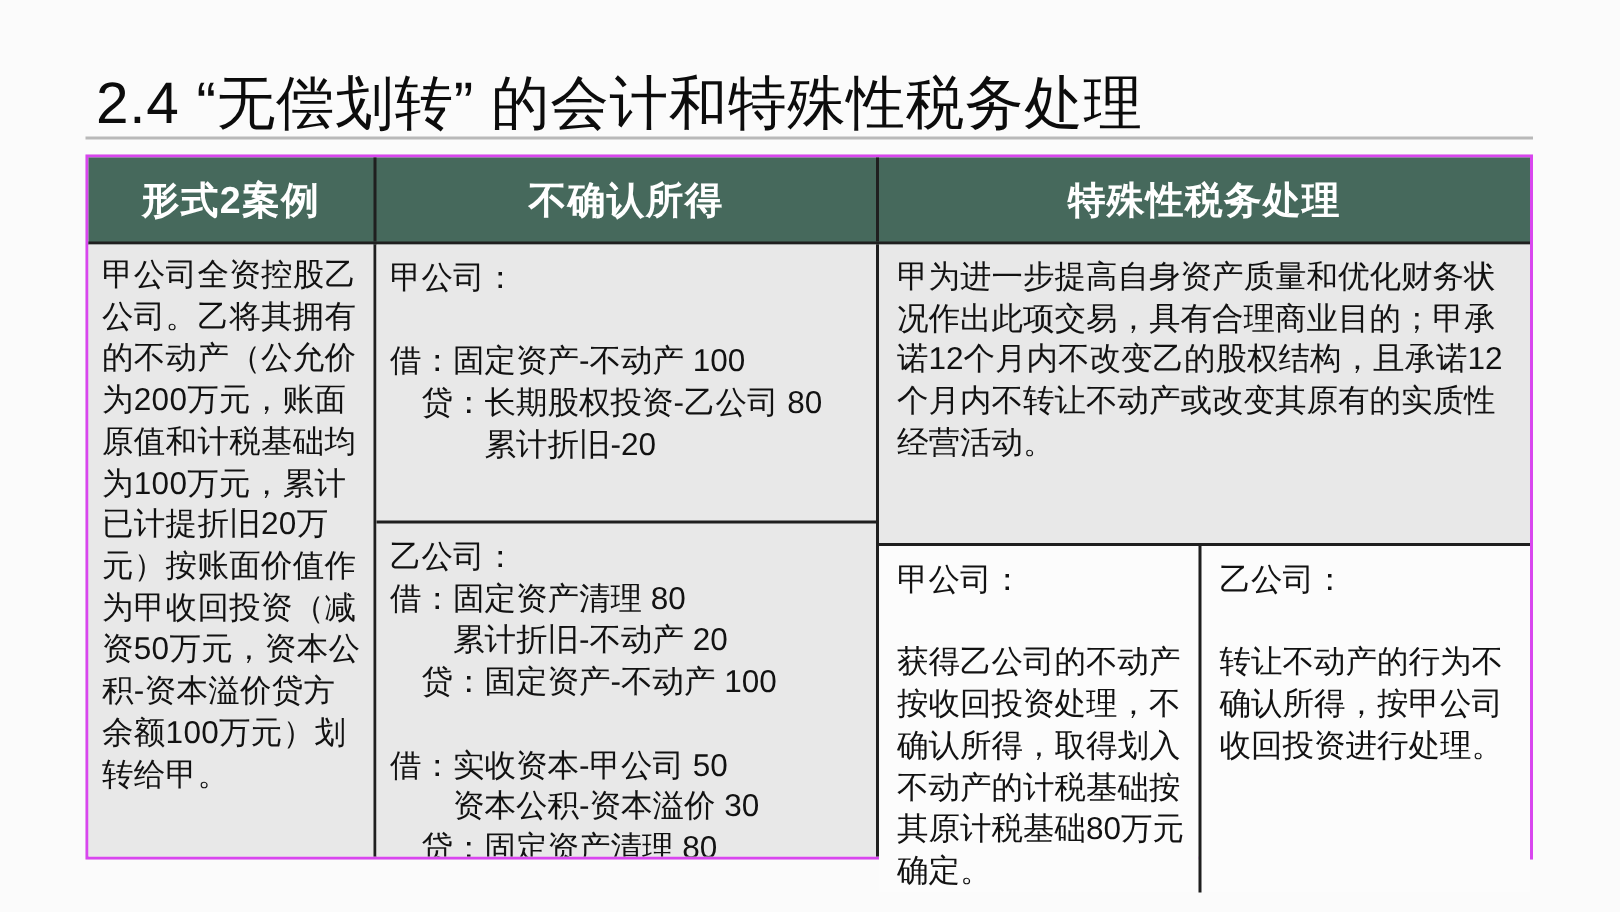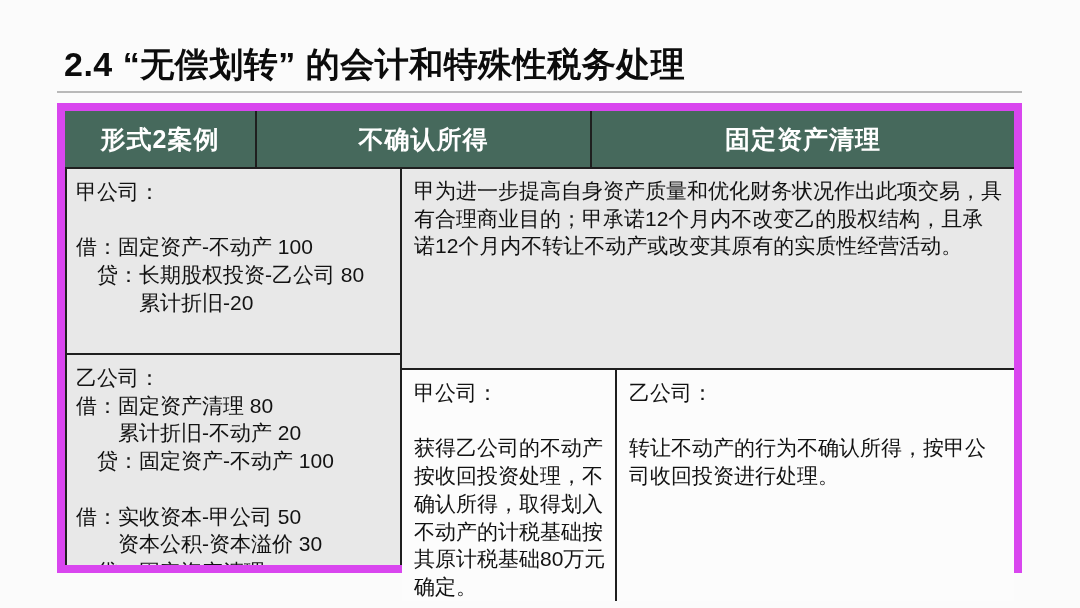--- a/index.html
+++ b/index.html
@@ -6,32 +6,32 @@
   html, body {
     width: 1080px; height: 608px;
     background: #fbfbfb;
     font-family: "Liberation Sans", "DejaVu Sans", sans-serif;
     overflow: hidden;
   }
   .slide { position: relative; width: 1080px; height: 608px; }
 
   .title {
     position: absolute; left: 64px; top: 42px;
-    font-size: 34px; font-weight: bold; color: #0c0c0c;
+    font-size: 39px; font-weight: normal; color: #0c0c0c;
     letter-spacing: 0.5px; white-space: nowrap;
   }
   .title-rule {
     position: absolute; left: 57px; top: 91px;
     width: 965px; height: 2px; background: #b9b9b9;
   }
 
   .table {
     position: absolute; left: 57px; top: 103px;
     width: 965px; height: 470px;
-    border: 8px solid #d946ef;
+    border: 2px solid #d946ef;
     display: flex; flex-direction: column;
     background: #e8e8e8;
   }
   .header-row {
     display: flex; height: 58px; flex: 0 0 auto;
     background: #46695c;
     border-bottom: 2px solid #1f1f1f;
   }
   .th {
     color: #ffffff; font-weight: bold; font-size: 25px;
@@ -75,25 +75,26 @@
 
   <div class="title">2.4 “无偿划转” 的会计和特殊性税务处理</div>
 
   <div class="title-rule"></div>
 
   <div class="table">
 
     <div class="header-row">
       <div class="th th-case">形式2案例</div>
       <div class="th th-acct">不确认所得</div>
-      <div class="th th-tax">固定资产清理</div>
+      <div class="th th-tax">特殊性税务处理</div>
     </div>
 
     <div class="body-row">
 
+      <div class="cell gray col-case">甲公司全资控股乙公司。乙将其拥有的不动产（公允价为200万元，账面原值和计税基础均为100万元，累计已计提折旧20万元）按账面价值作为甲收回投资（减资50万元，资本公积-资本溢价贷方余额100万元）划转给甲。</div>
 
       <div class="col-acct">
         <div class="cell gray acct-top">甲公司：
 
 借：固定资产-不动产 100
 　贷：长期股权投资-乙公司 80
 　　　累计折旧-20</div>
         <div class="cell gray acct-bottom">乙公司：
 借：固定资产清理 80
 　　累计折旧-不动产 20

